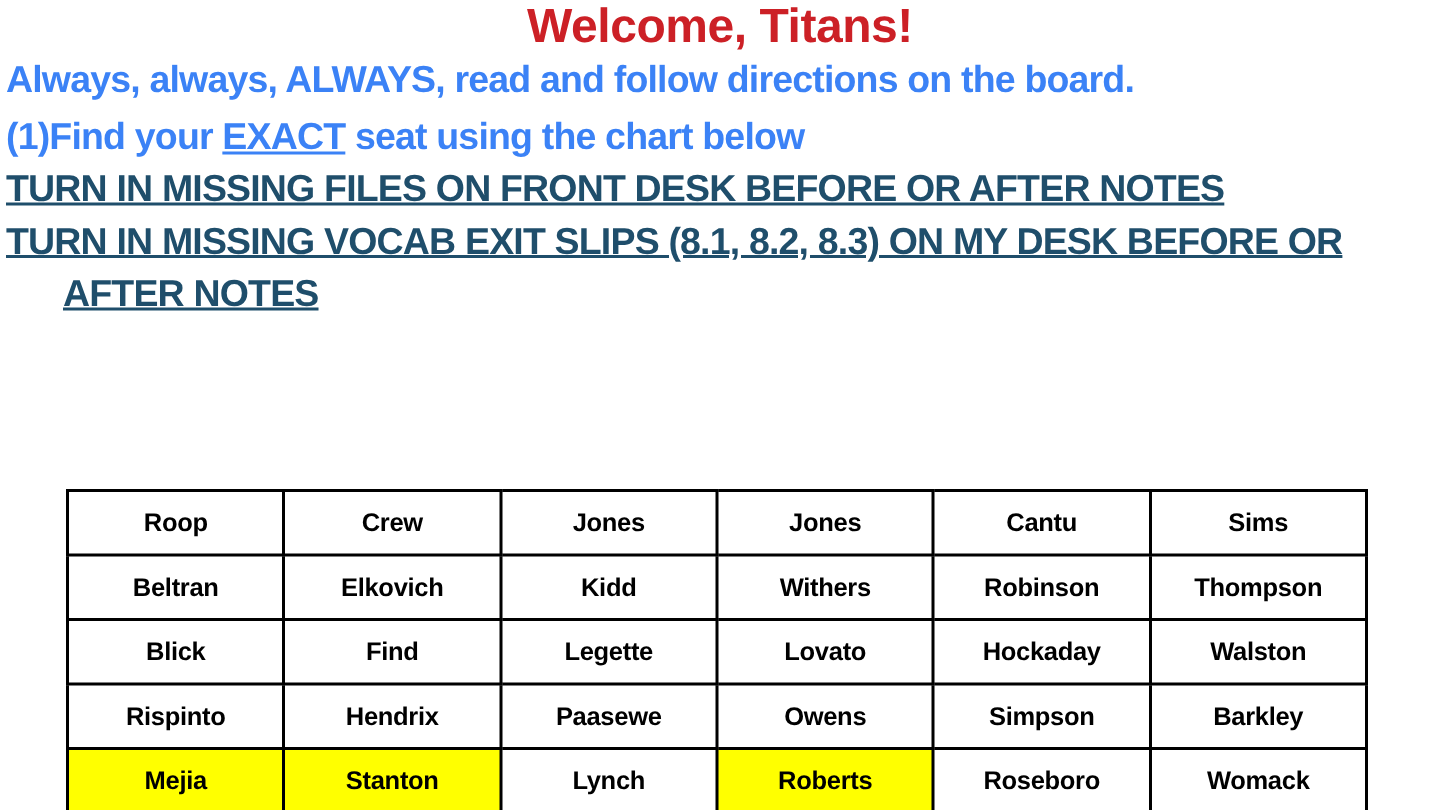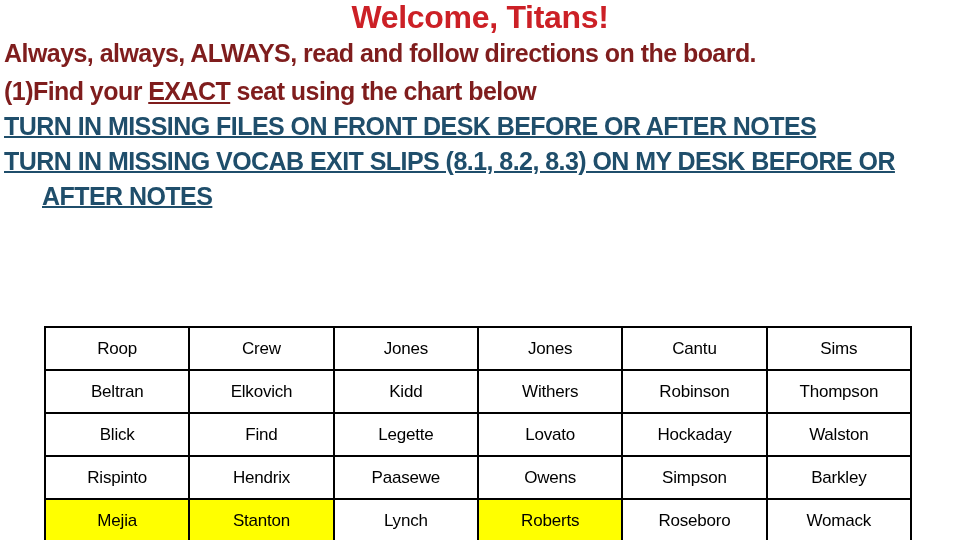--- a/index.html
+++ b/index.html
@@ -40,21 +40,21 @@
   .body-text {
     position: absolute;
     left: 4px;
     top: 36px;
     width: 952px;
   }
   .line {
     font-size: 25px;
     font-weight: bold;
     line-height: 35px;
-    color: #7f1d1d;
+    color: #3b82f6;
     letter-spacing: -0.55px;
     white-space: nowrap;
   }
   .line.intro {
     margin-bottom: 3px;
   }
   .line.red {
     color: #CC2026;
   }
   .line.blue {
@@ -88,21 +88,21 @@
     border-collapse: collapse;
     width: 868px;
     table-layout: fixed;
   }
   table.seating td {
     border: 2px solid #000000;
     height: 41px;
     text-align: center;
     vertical-align: middle;
     font-size: 17px;
-    font-weight: normal;
+    font-weight: bold;
     color: #000000;
     letter-spacing: -0.2px;
     background: #ffffff;
     padding: 0 2px;
   }
   table.seating td.hl {
     background: #FFFF00;
   }
 </style>
 </head>

